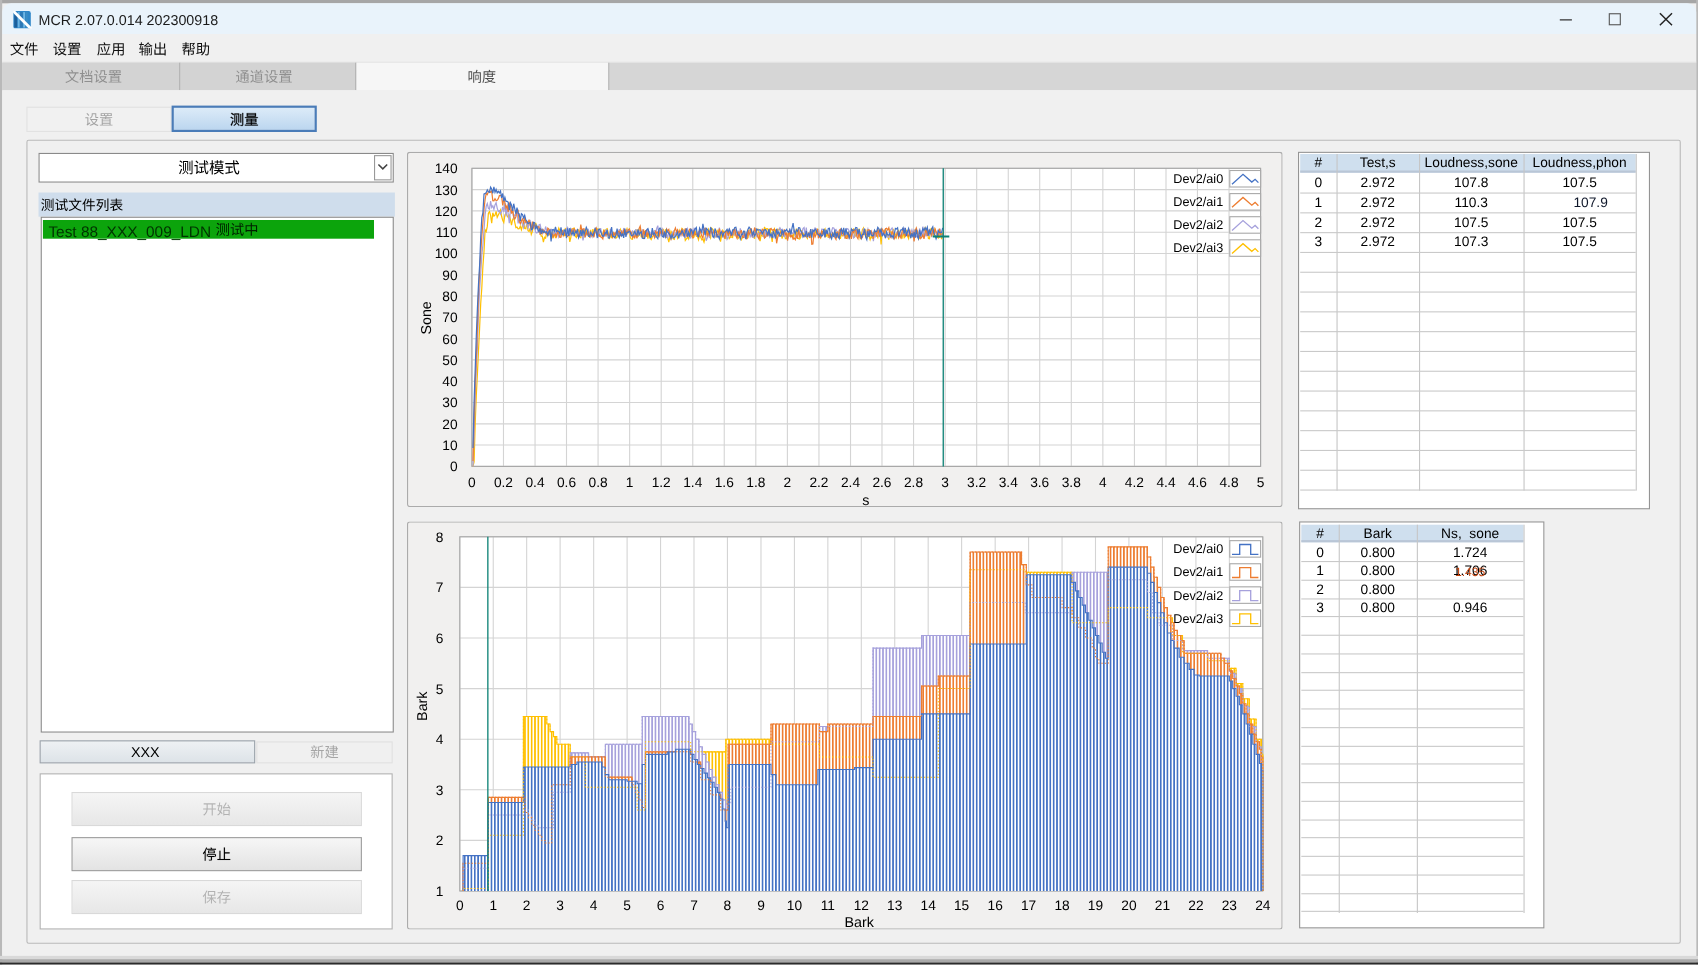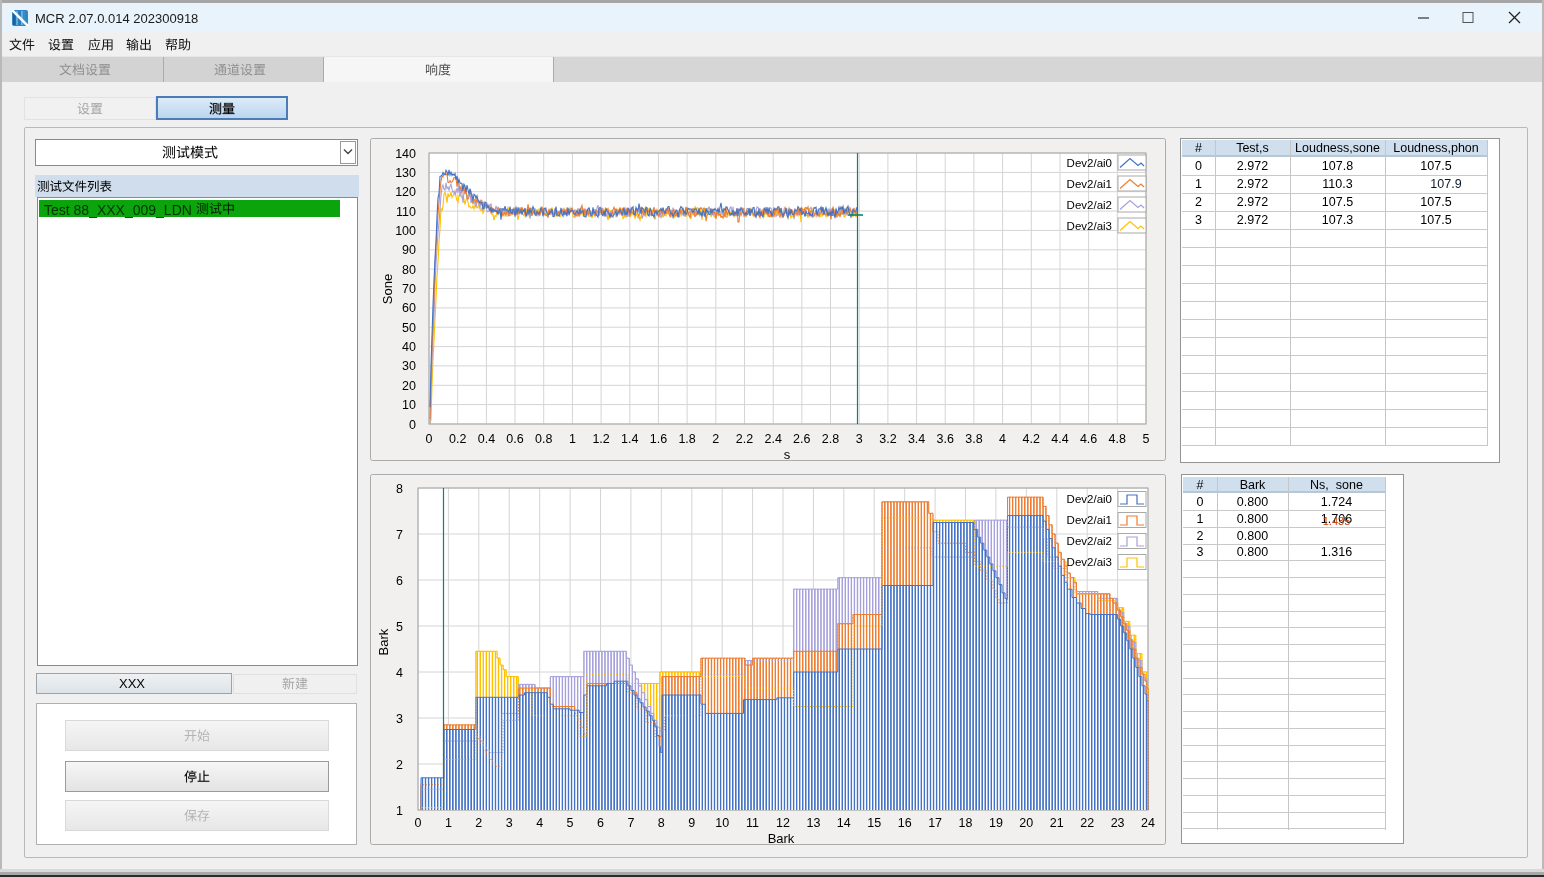--- a/index.html
+++ b/index.html
@@ -339,21 +339,21 @@
 <div style="position:absolute;left:1200.0px;top:511.75px;transform:translateX(-50%);font-size:12.5px;color:#000">1</div>
 <div style="position:absolute;left:1252.5px;top:511.75px;transform:translateX(-50%);font-size:12.5px;color:#000">0.800</div>
 <div style="position:absolute;left:1336.5px;top:511.75px;transform:translateX(-50%);font-size:12.5px;color:#000">1.706</div>
 <div style="position:absolute;left:1183px;top:543.5px;width:202px;height:1px;background:#c9c9c9"></div>
 <div style="position:absolute;left:1200.0px;top:528.5px;transform:translateX(-50%);font-size:12.5px;color:#000">2</div>
 <div style="position:absolute;left:1252.5px;top:528.5px;transform:translateX(-50%);font-size:12.5px;color:#000">0.800</div>
 <div style="position:absolute;left:1336.5px;top:515px;transform:translateX(-50%);font-size:11px;color:#c2410c">1.435</div>
 <div style="position:absolute;left:1183px;top:560.25px;width:202px;height:1px;background:#c9c9c9"></div>
 <div style="position:absolute;left:1200.0px;top:545.25px;transform:translateX(-50%);font-size:12.5px;color:#000">3</div>
 <div style="position:absolute;left:1252.5px;top:545.25px;transform:translateX(-50%);font-size:12.5px;color:#000">0.800</div>
-<div style="position:absolute;left:1336.5px;top:545.25px;transform:translateX(-50%);font-size:12.5px;color:#000">1.316</div>
+<div style="position:absolute;left:1336.5px;top:545.25px;transform:translateX(-50%);font-size:12.5px;color:#000">0.946</div>
 <div style="position:absolute;left:1183px;top:577.0px;width:202px;height:1px;background:#c9c9c9"></div>
 <div style="position:absolute;left:1183px;top:593.75px;width:202px;height:1px;background:#c9c9c9"></div>
 <div style="position:absolute;left:1183px;top:610.5px;width:202px;height:1px;background:#c9c9c9"></div>
 <div style="position:absolute;left:1183px;top:627.25px;width:202px;height:1px;background:#c9c9c9"></div>
 <div style="position:absolute;left:1183px;top:644.0px;width:202px;height:1px;background:#c9c9c9"></div>
 <div style="position:absolute;left:1183px;top:660.75px;width:202px;height:1px;background:#c9c9c9"></div>
 <div style="position:absolute;left:1183px;top:677.5px;width:202px;height:1px;background:#c9c9c9"></div>
 <div style="position:absolute;left:1183px;top:694.25px;width:202px;height:1px;background:#c9c9c9"></div>
 <div style="position:absolute;left:1183px;top:711.0px;width:202px;height:1px;background:#c9c9c9"></div>
 <div style="position:absolute;left:1183px;top:727.75px;width:202px;height:1px;background:#c9c9c9"></div>

